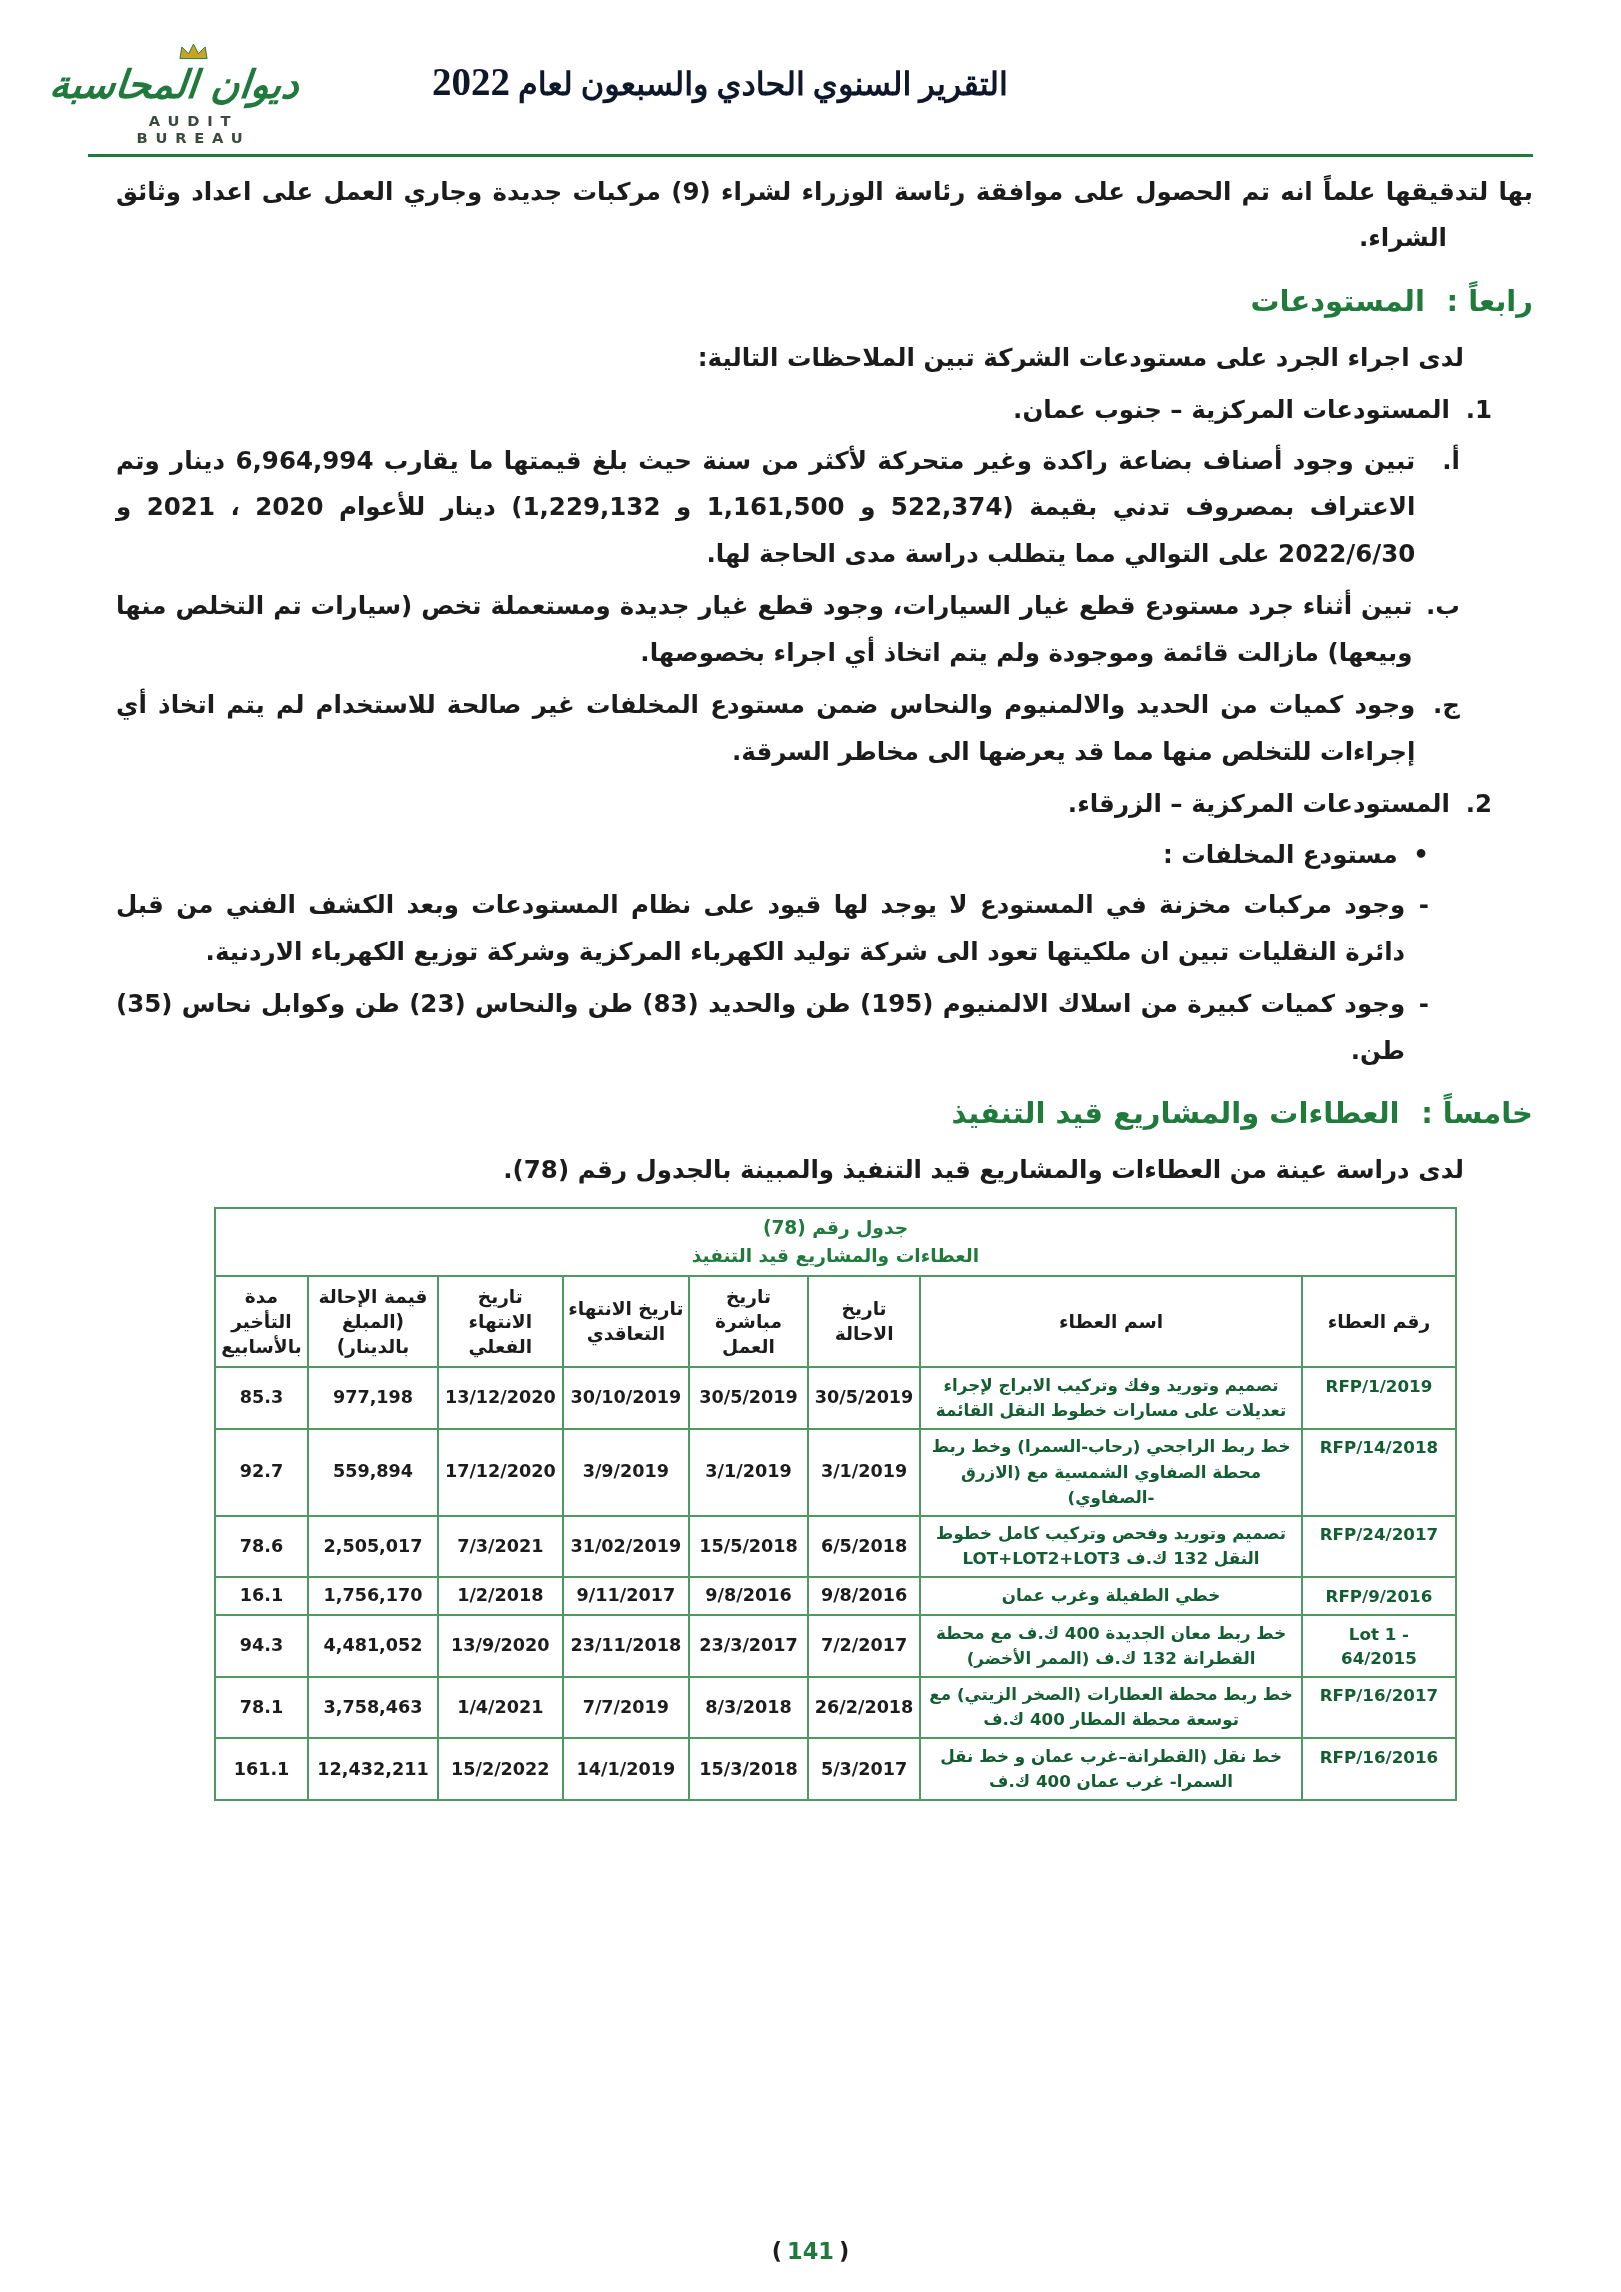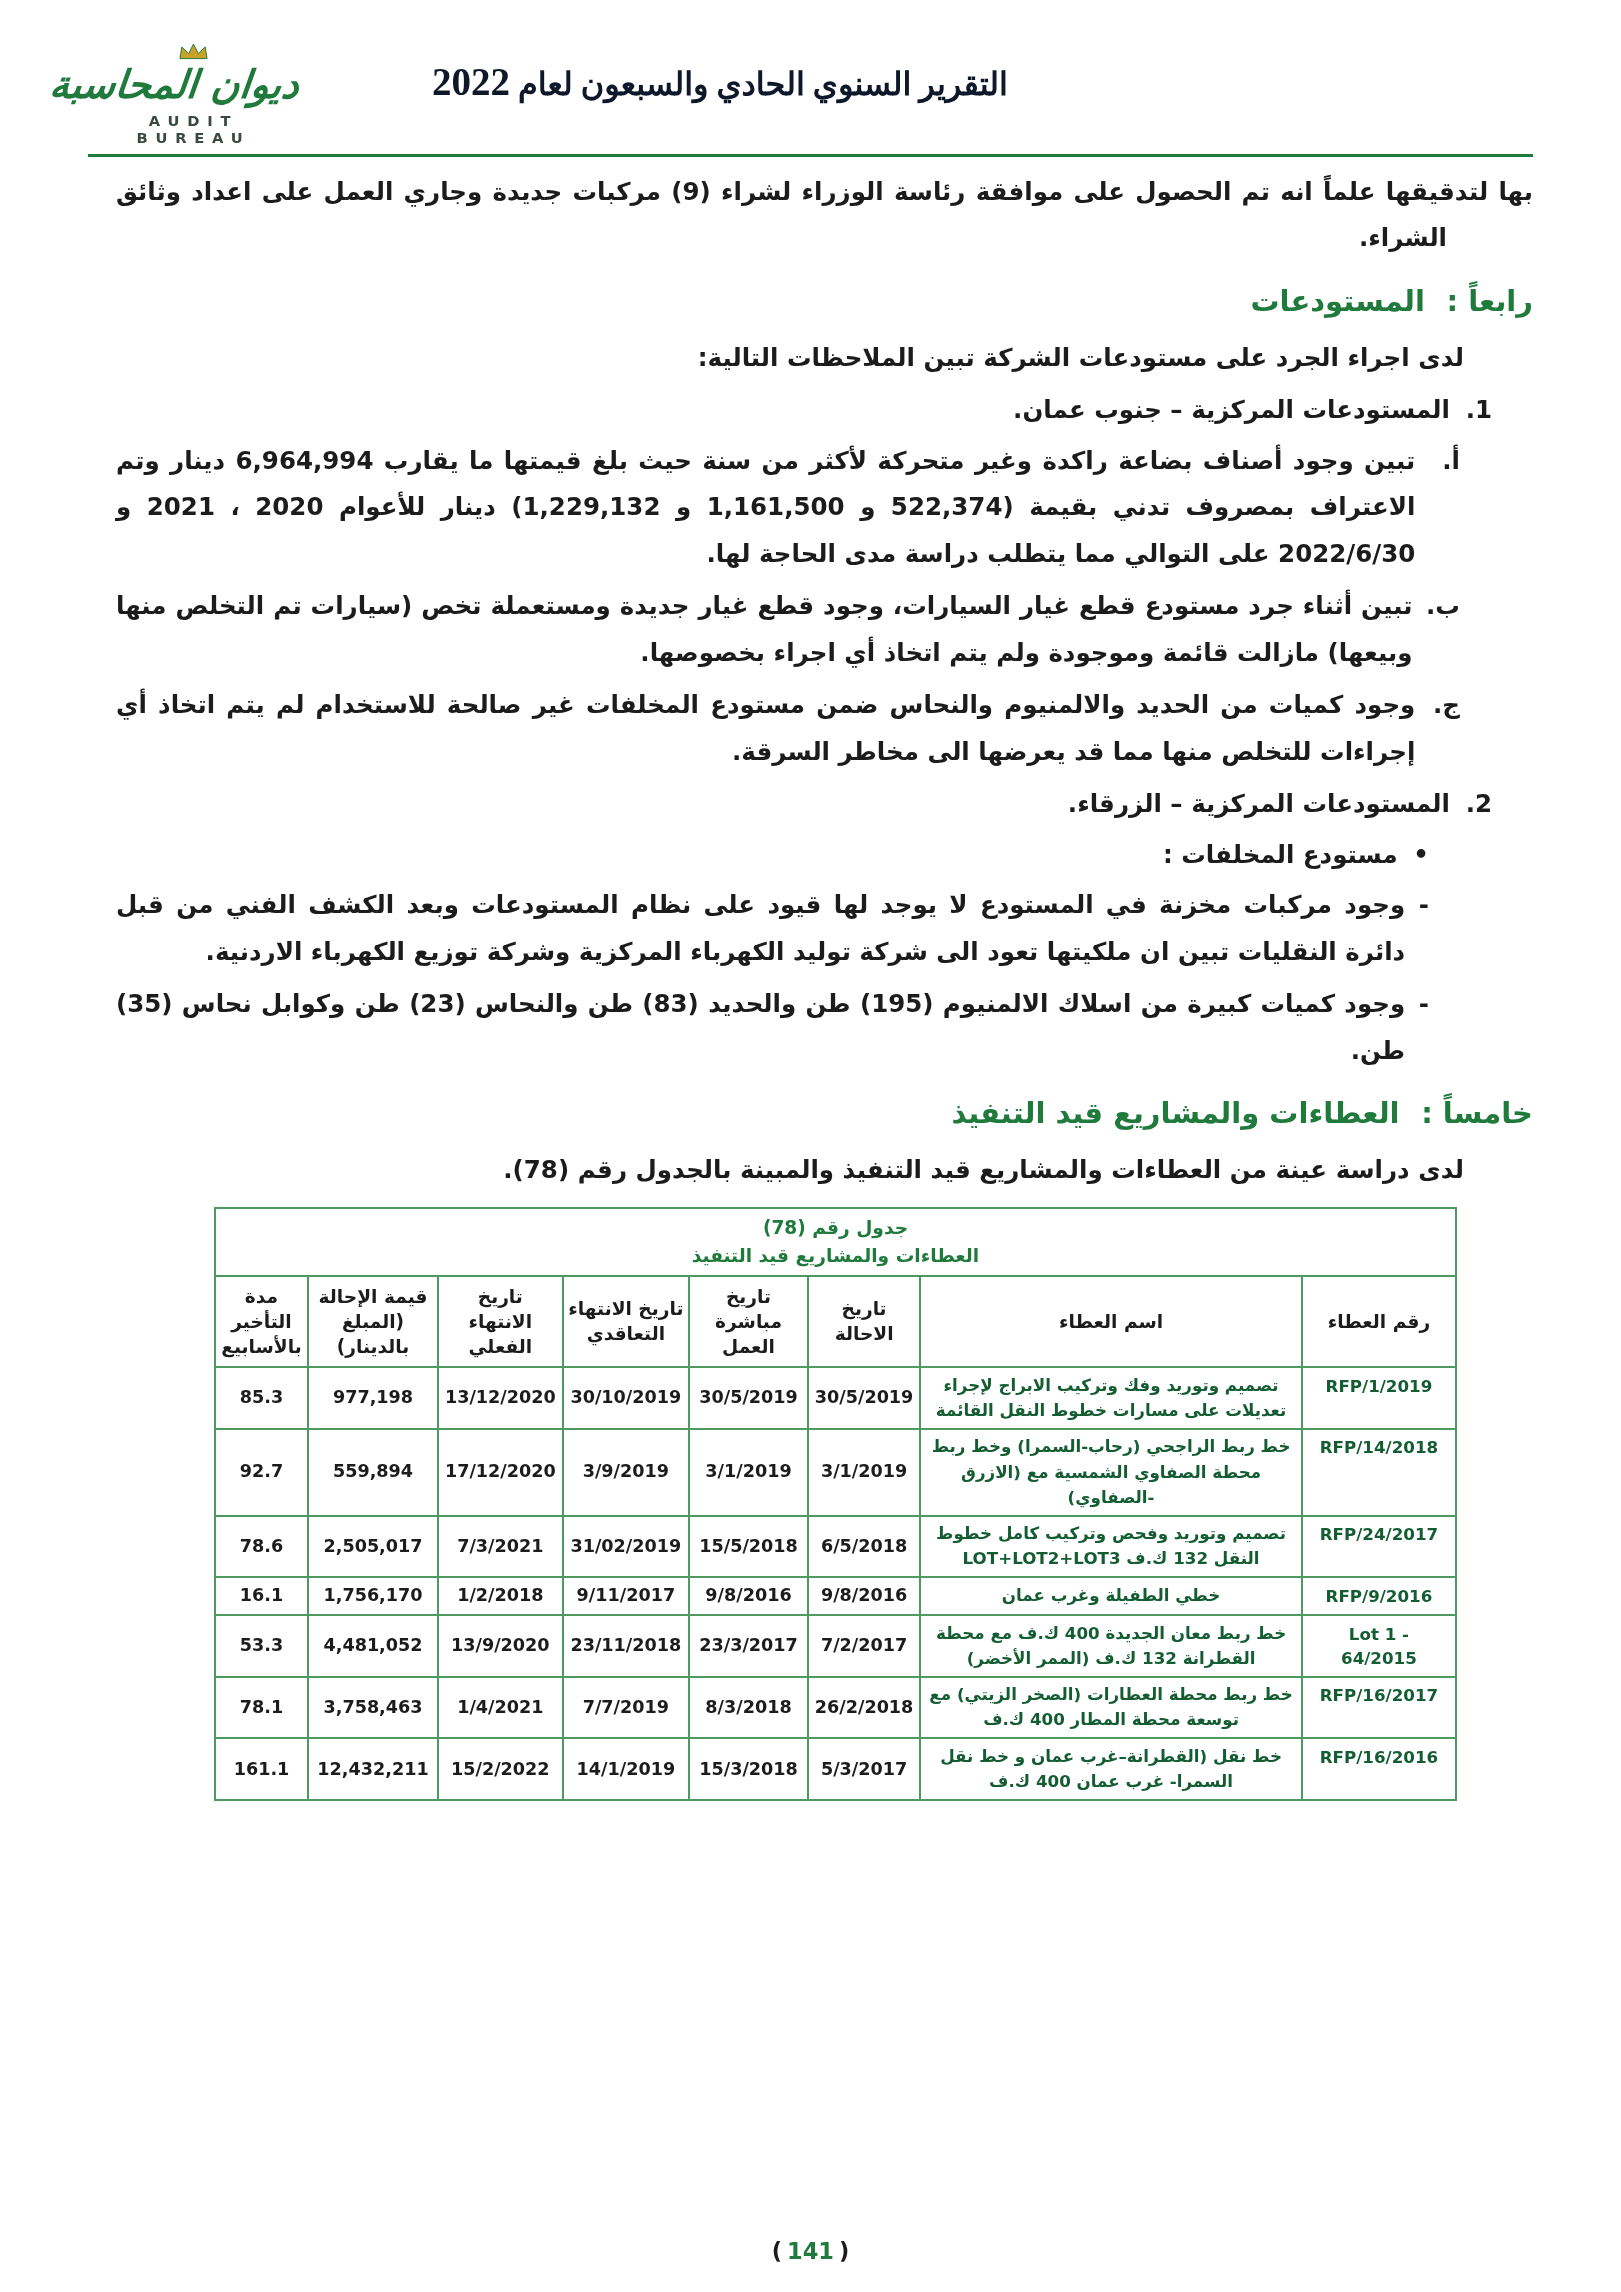--- a/index.html
+++ b/index.html
@@ -207,21 +207,21 @@
               <td class="col-delay">16.1</td>
             </tr>
             <tr>
               <td class="col-number">Lot 1 - 64/2015</td>
               <td class="col-name">خط ربط معان الجديدة 400 ك.ف مع محطة القطرانة 132 ك.ف (الممر الأخضر)</td>
               <td class="col-referral">7/2/2017</td>
               <td class="col-start">23/3/2017</td>
               <td class="col-contract_end">23/11/2018</td>
               <td class="col-actual_end">13/9/2020</td>
               <td class="col-value">4,481,052</td>
-              <td class="col-delay">53.3</td>
+              <td class="col-delay">94.3</td>
             </tr>
             <tr>
               <td class="col-number">RFP/16/2017</td>
               <td class="col-name">خط ربط محطة العطارات (الصخر الزيتي) مع توسعة محطة المطار 400 ك.ف</td>
               <td class="col-referral">26/2/2018</td>
               <td class="col-start">8/3/2018</td>
               <td class="col-contract_end">7/7/2019</td>
               <td class="col-actual_end">1/4/2021</td>
               <td class="col-value">3,758,463</td>
               <td class="col-delay">78.1</td>

